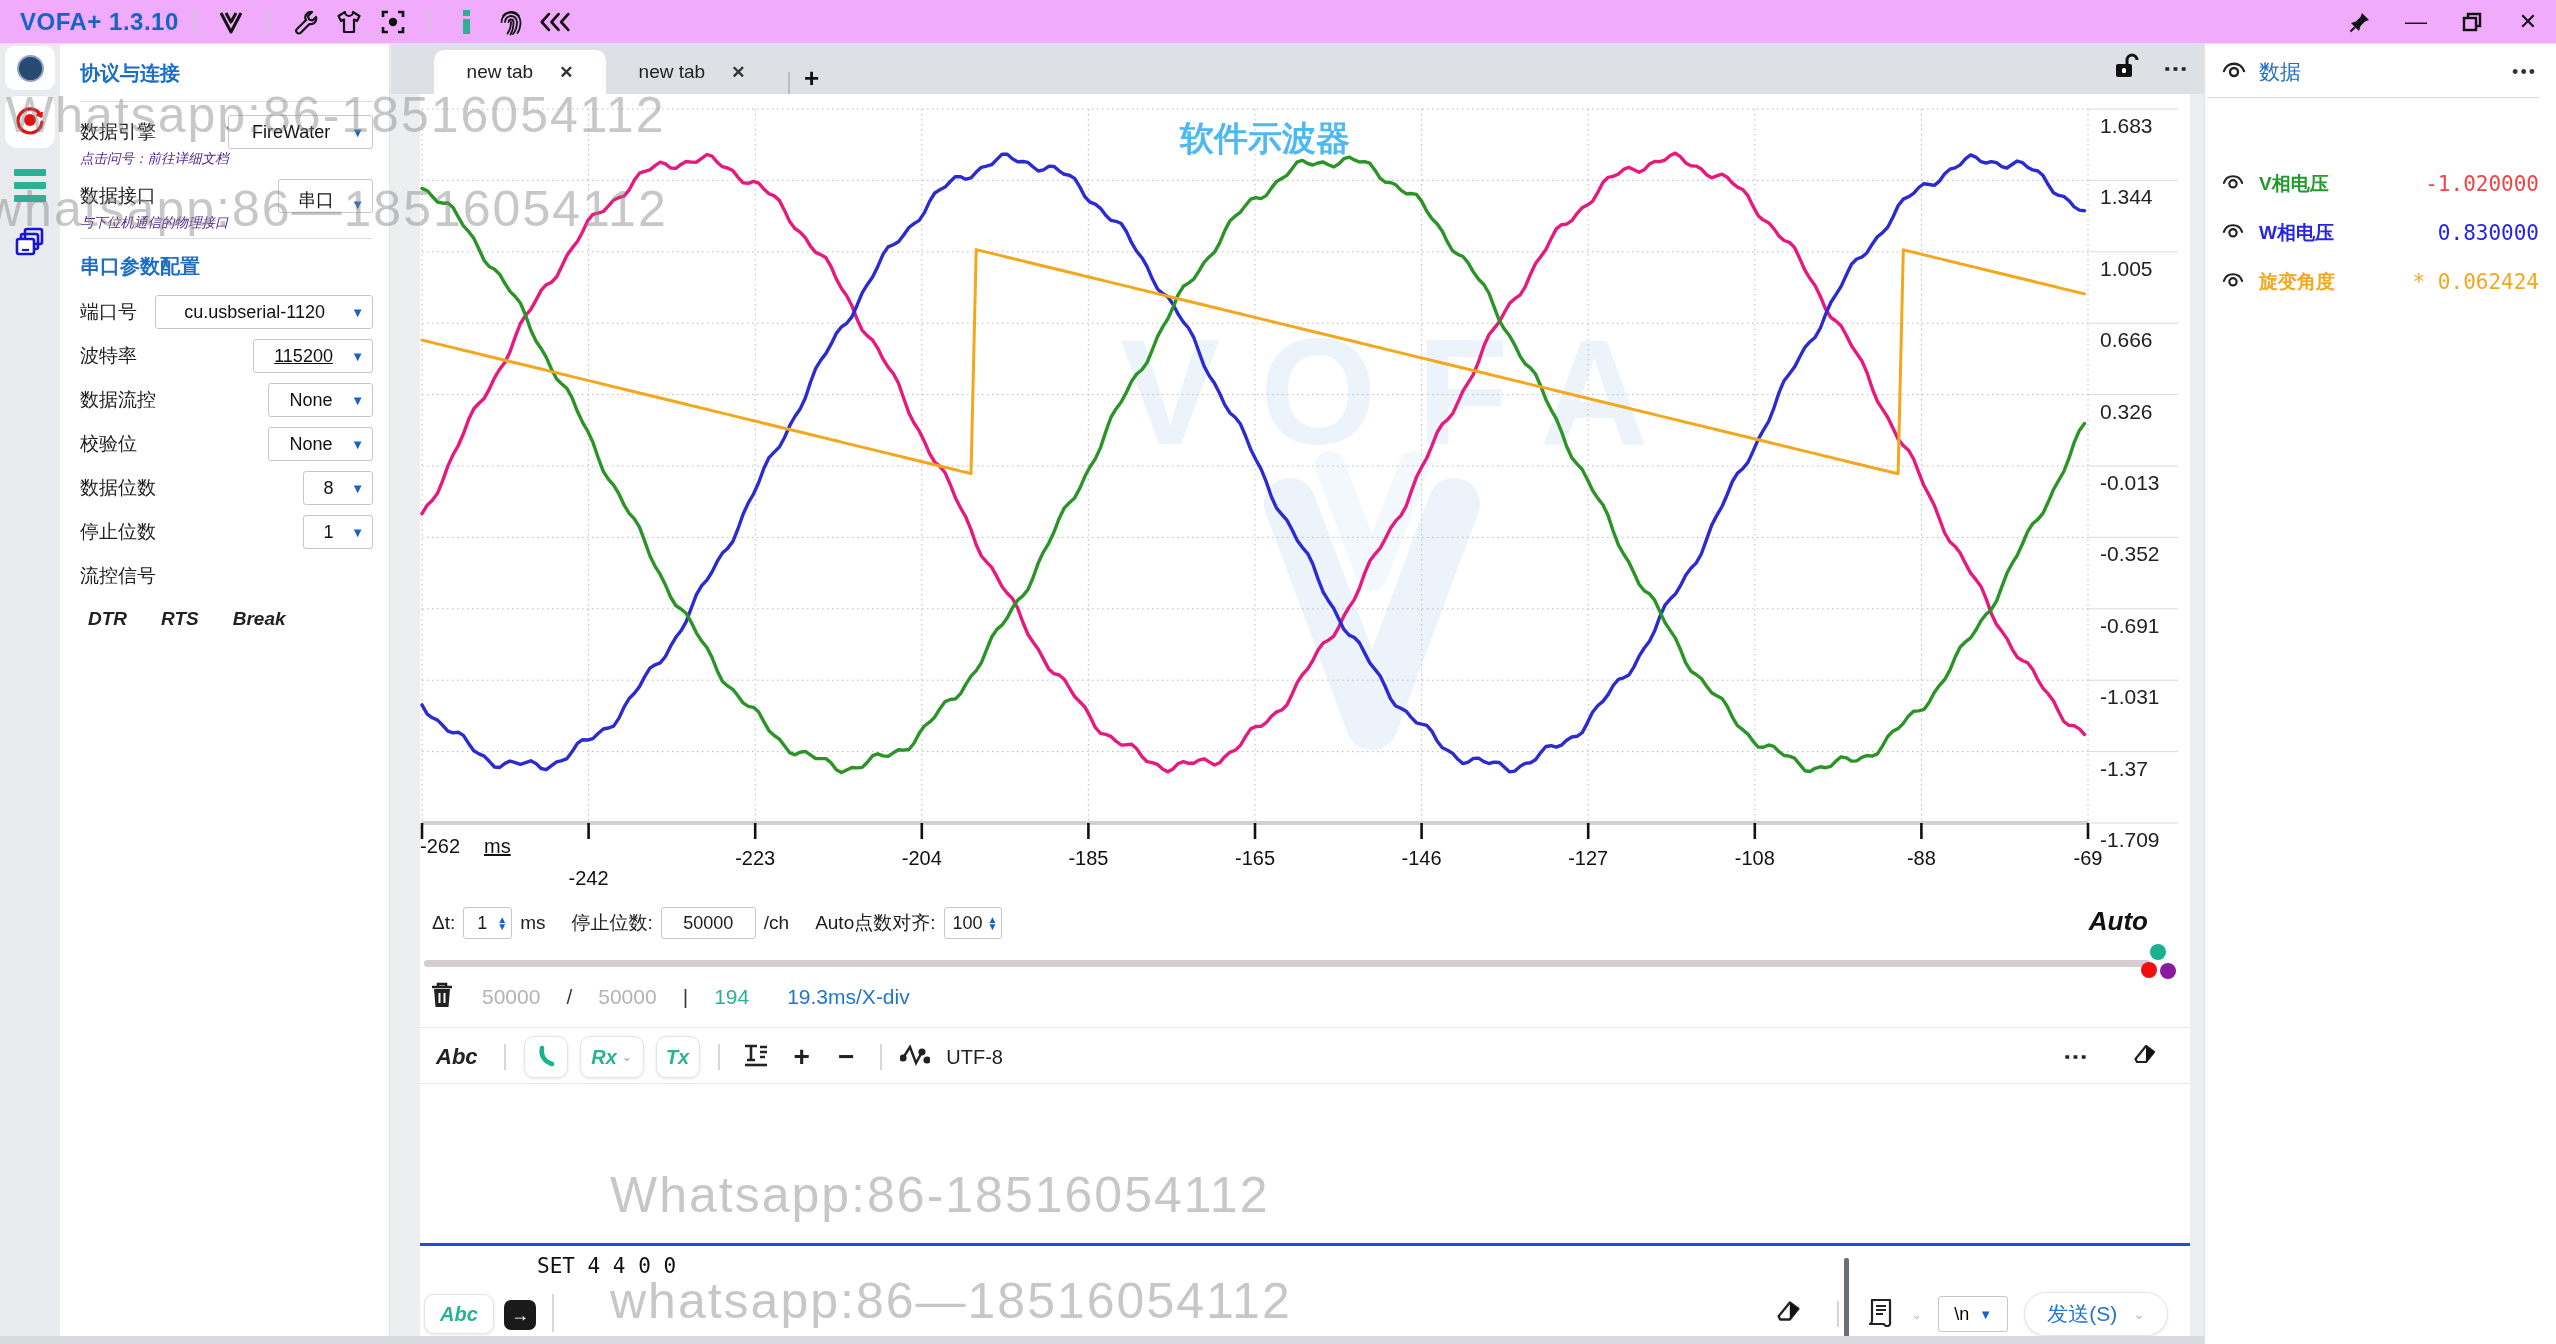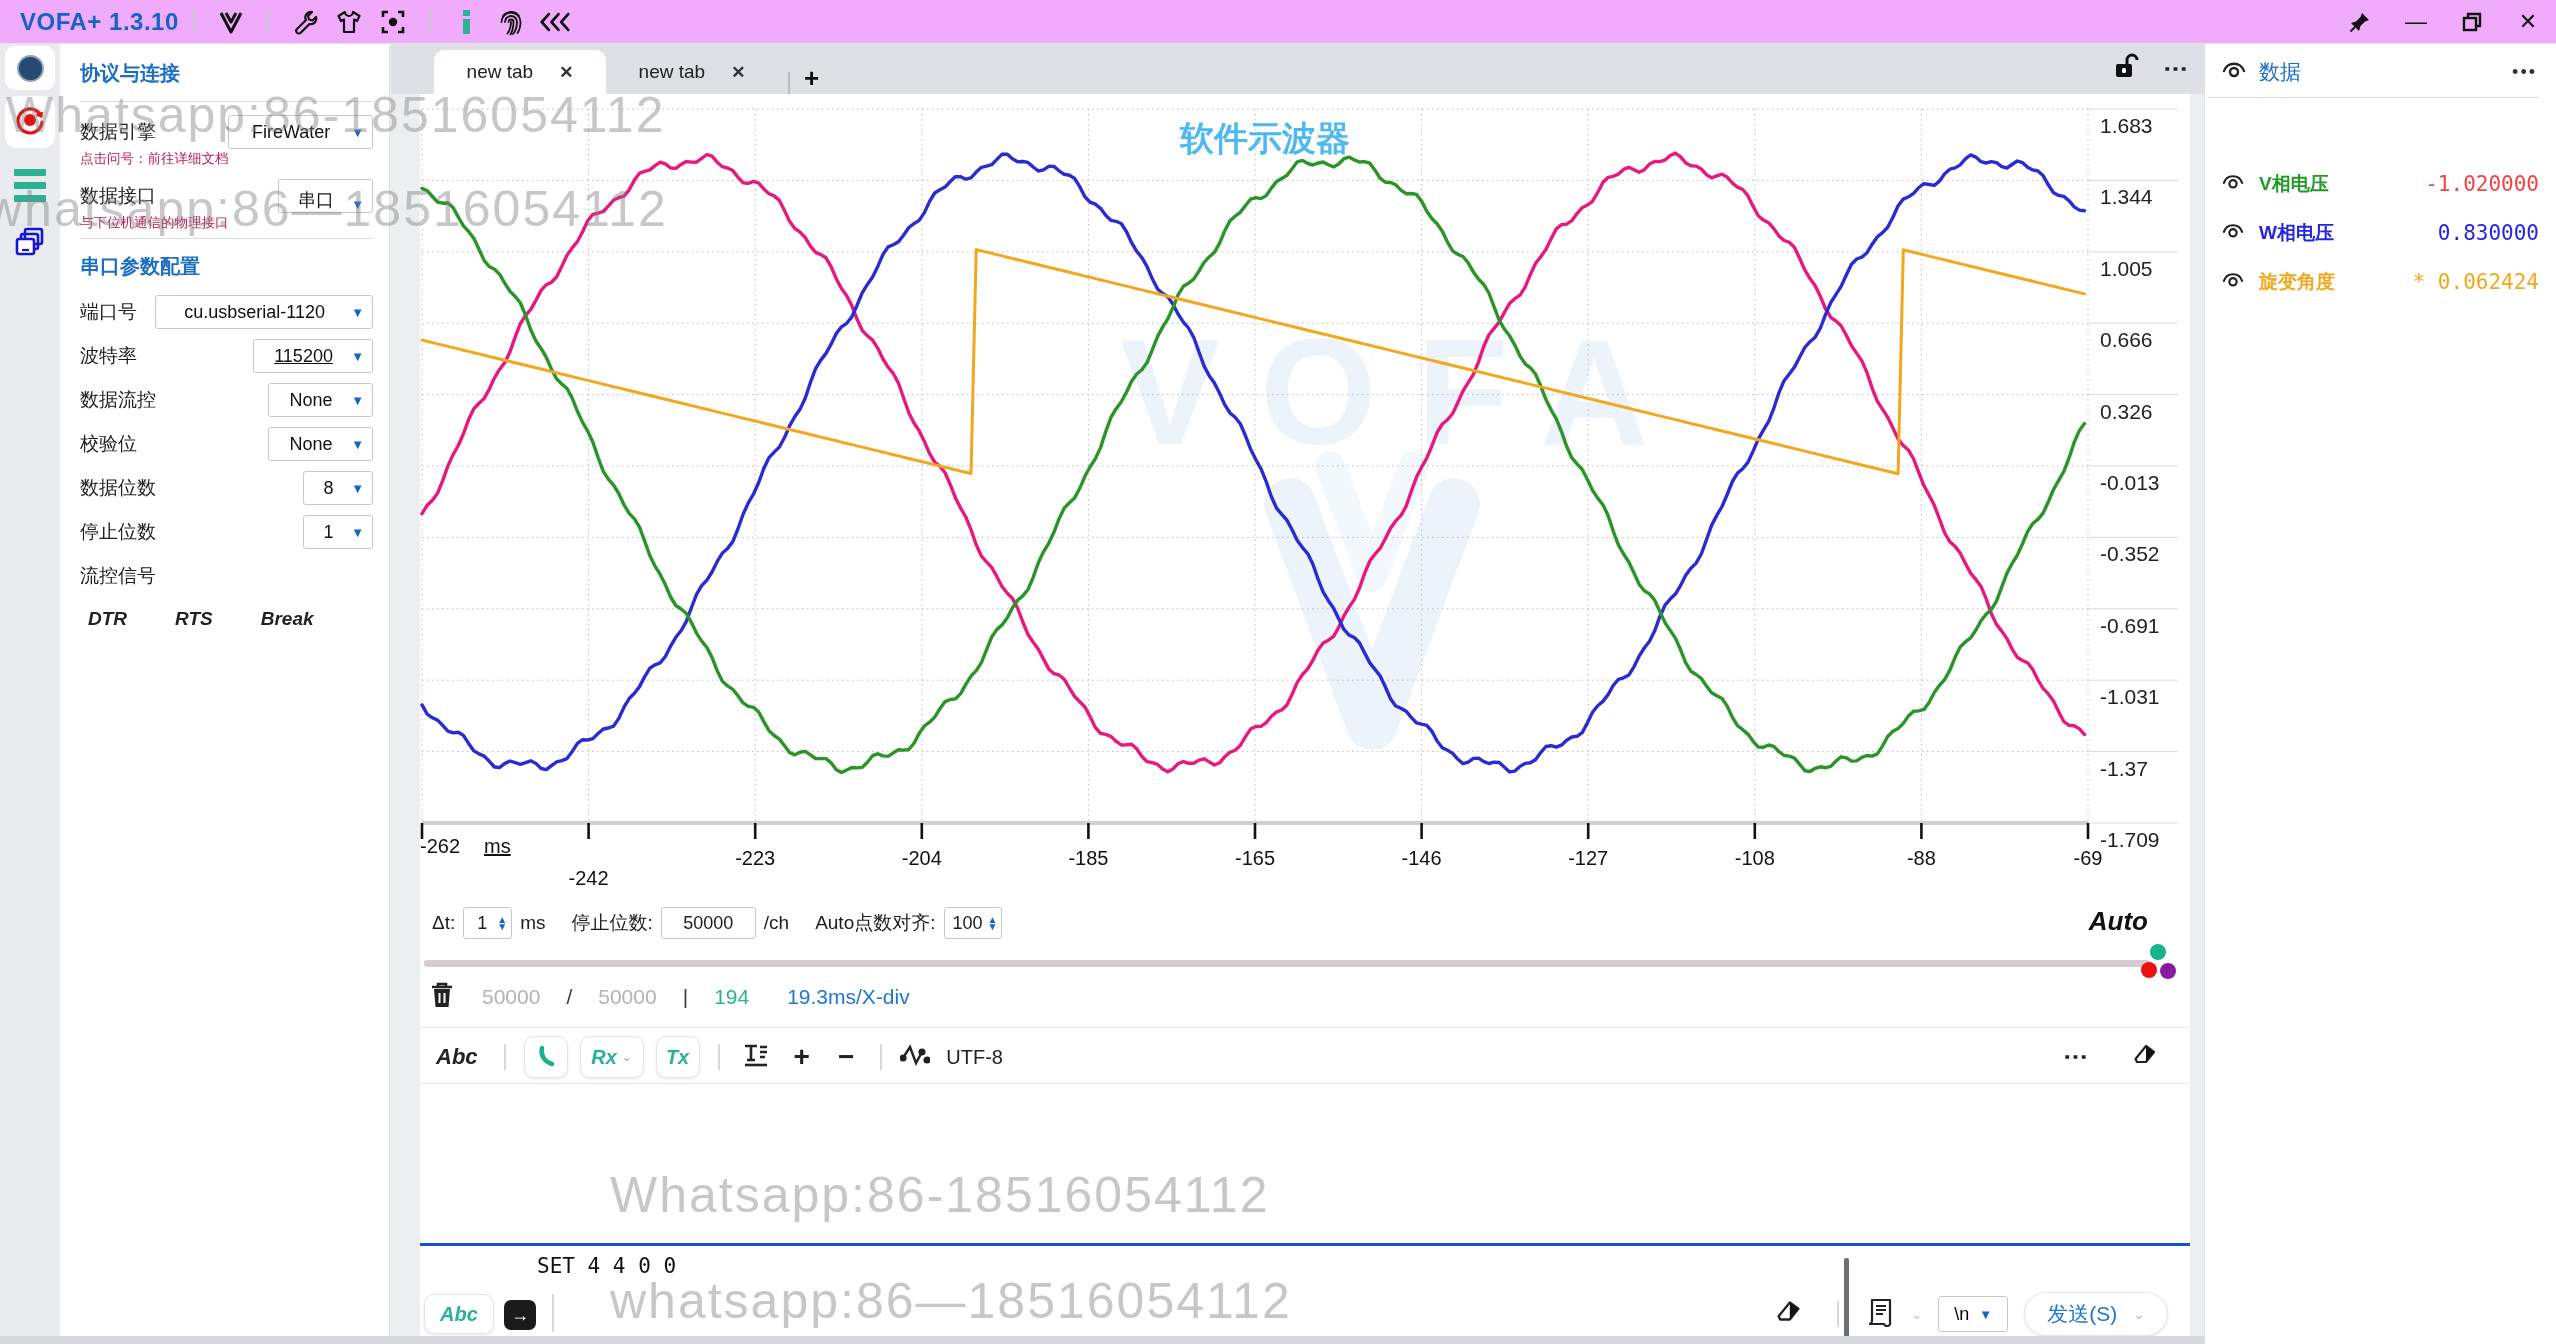--- a/index.html
+++ b/index.html
@@ -26,22 +26,22 @@
   
   #leftpanel{position:absolute;left:60px;top:44px;width:330px;height:1300px;background:#fff;border-right:1px solid #e2e3e5;padding:10px 16px 0 20px;}
   .lp-heading{color:#1b6ec2;font-size:20px;font-weight:bold;padding:6px 0 10px 0;}
   .lp-div{height:1px;background:#dcdddf;margin:4px 0 8px 0;}
   .lp-row{display:flex;align-items:center;height:44px;position:relative;}
   .lp-label{font-size:19px;color:#1c1c1e;}
   .lp-help{width:22px;height:22px;border-radius:50%;color:#555;font-size:16px;font-weight:bold;text-align:center;line-height:22px;position:absolute;left:140px;}
   .sel{position:absolute;right:0;height:34px;border:1px solid #c6c7c9;border-radius:3px;background:#fff;display:flex;align-items:center;justify-content:center;padding:0 8px;}
   .sel .val{font-size:18px;color:#111;flex:1;text-align:center;}
   .sel .car{color:#1663c7;font-size:13px;margin-left:6px;}
-  .lp-hint{font-size:13.5px;color:#be185d;margin:-4px 0 6px 0;}
-  .flow-sigs{display:flex;gap:48px;margin-top:14px;padding-left:8px;}
+  .lp-hint{font-size:13.5px;color:#4c1d95;margin:-4px 0 6px 0;font-style:italic;}
+  .flow-sigs{display:flex;gap:34px;margin-top:14px;padding-left:8px;}
   .flow-sig{font-size:19px;font-weight:bold;font-style:italic;color:#222;}
 
   
   #tabbar{position:absolute;left:391px;top:44px;width:1813px;height:50px;background:#dde1e5;display:flex;align-items:flex-end;}
   .tab{height:44px;display:flex;align-items:center;justify-content:center;gap:26px;width:172px;font-size:19px;color:#222;}
   .tab.active{background:#fff;border-radius:10px 10px 0 0;}
   .tab .x{font-size:17px;font-weight:bold;color:#333;}
   .tab-plus{font-size:26px;font-weight:bold;color:#111;margin-left:14px;}
   .tab-sep{width:2px;height:22px;background:#b9bcc0;margin-left:10px;}
   #tab-right{position:absolute;right:14px;top:8px;display:flex;align-items:center;gap:22px;}

